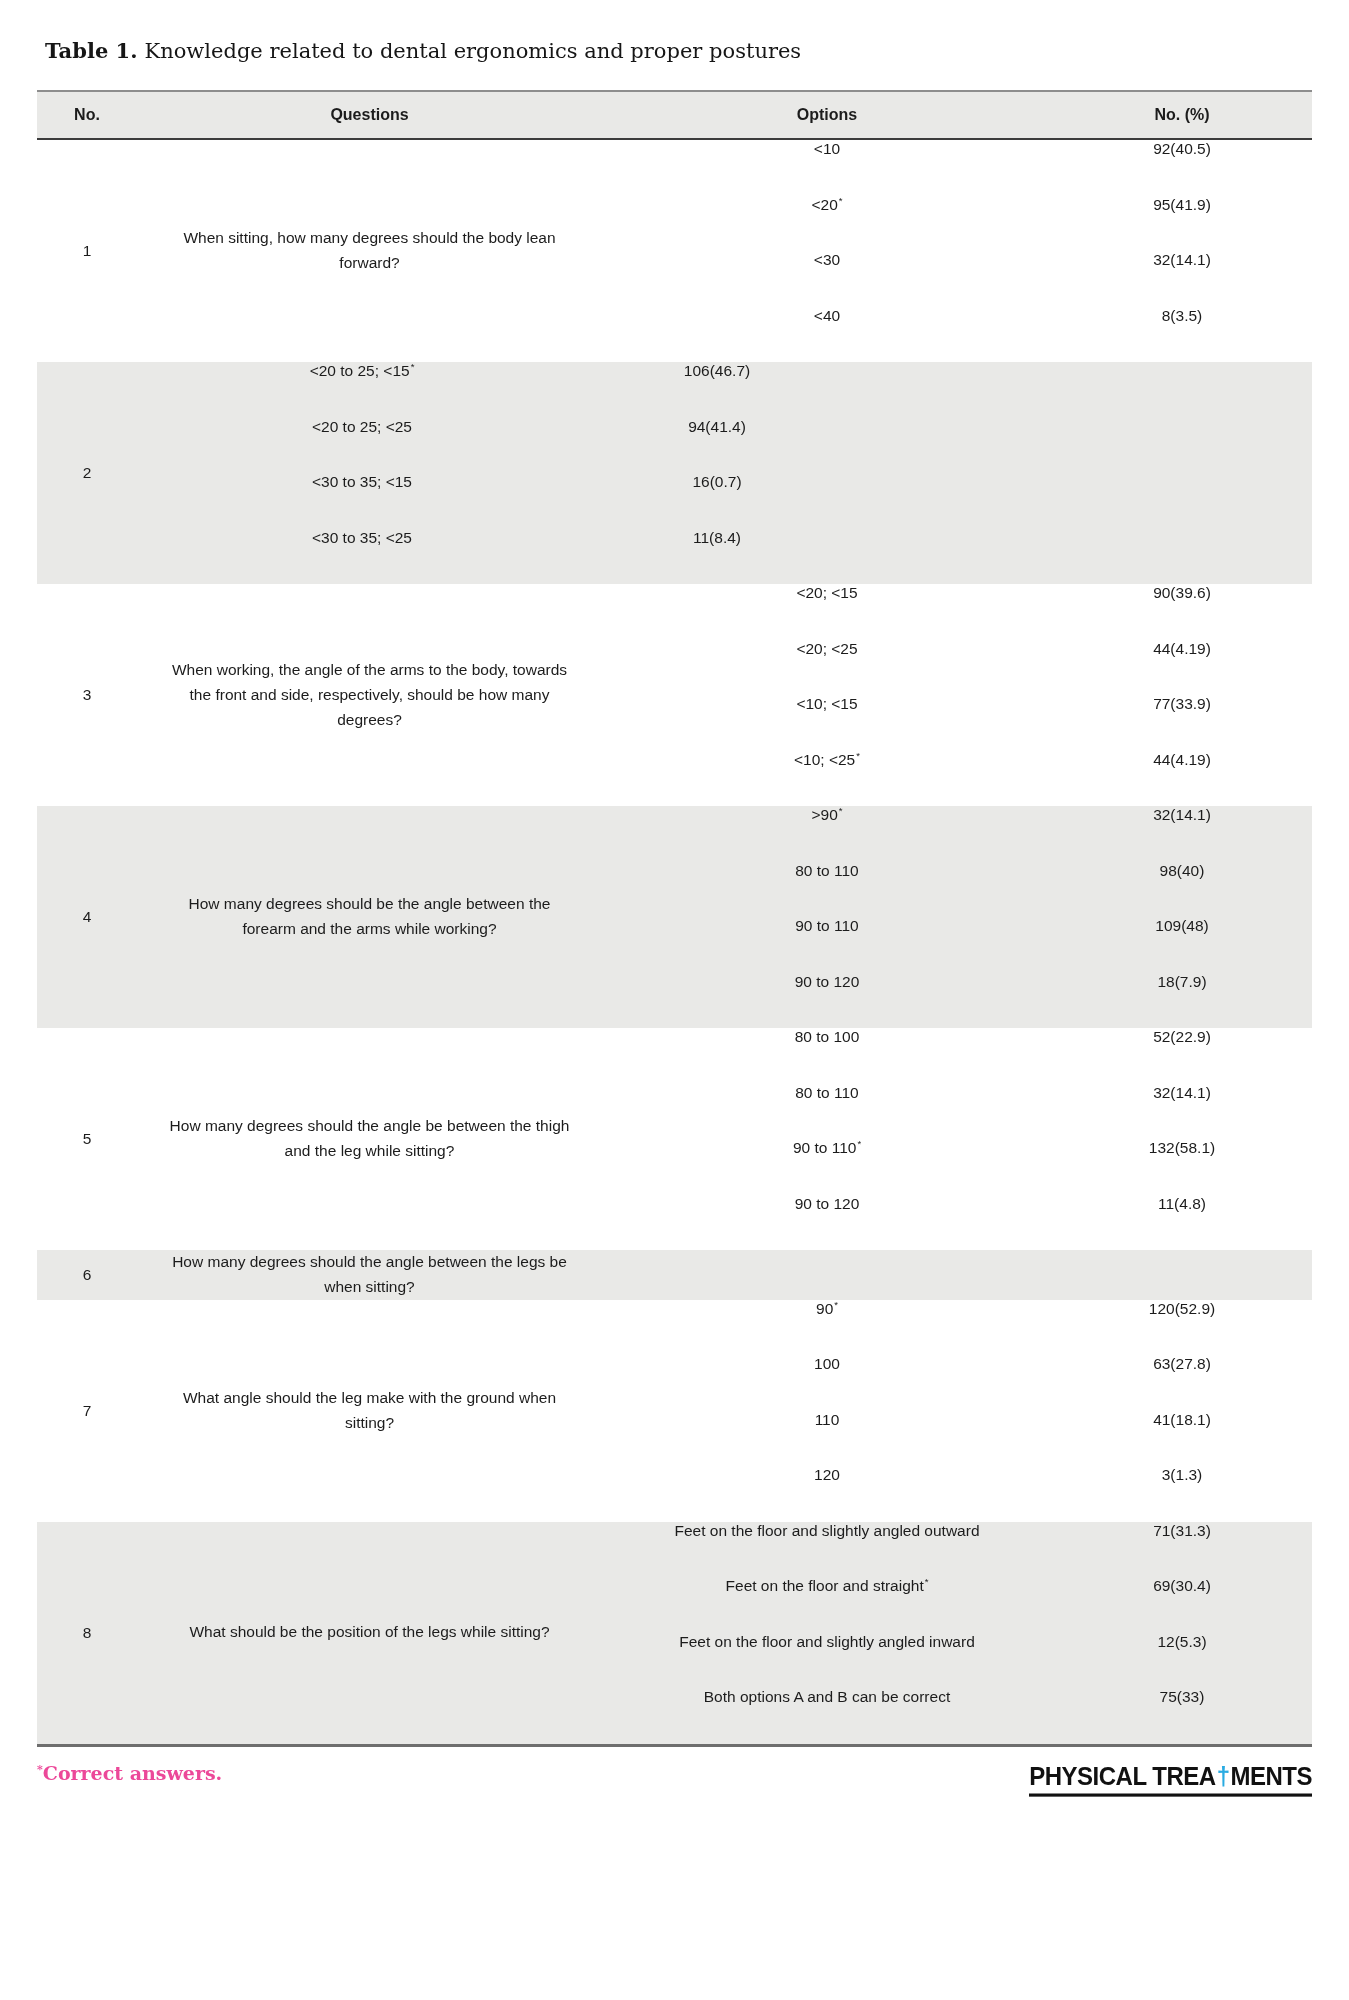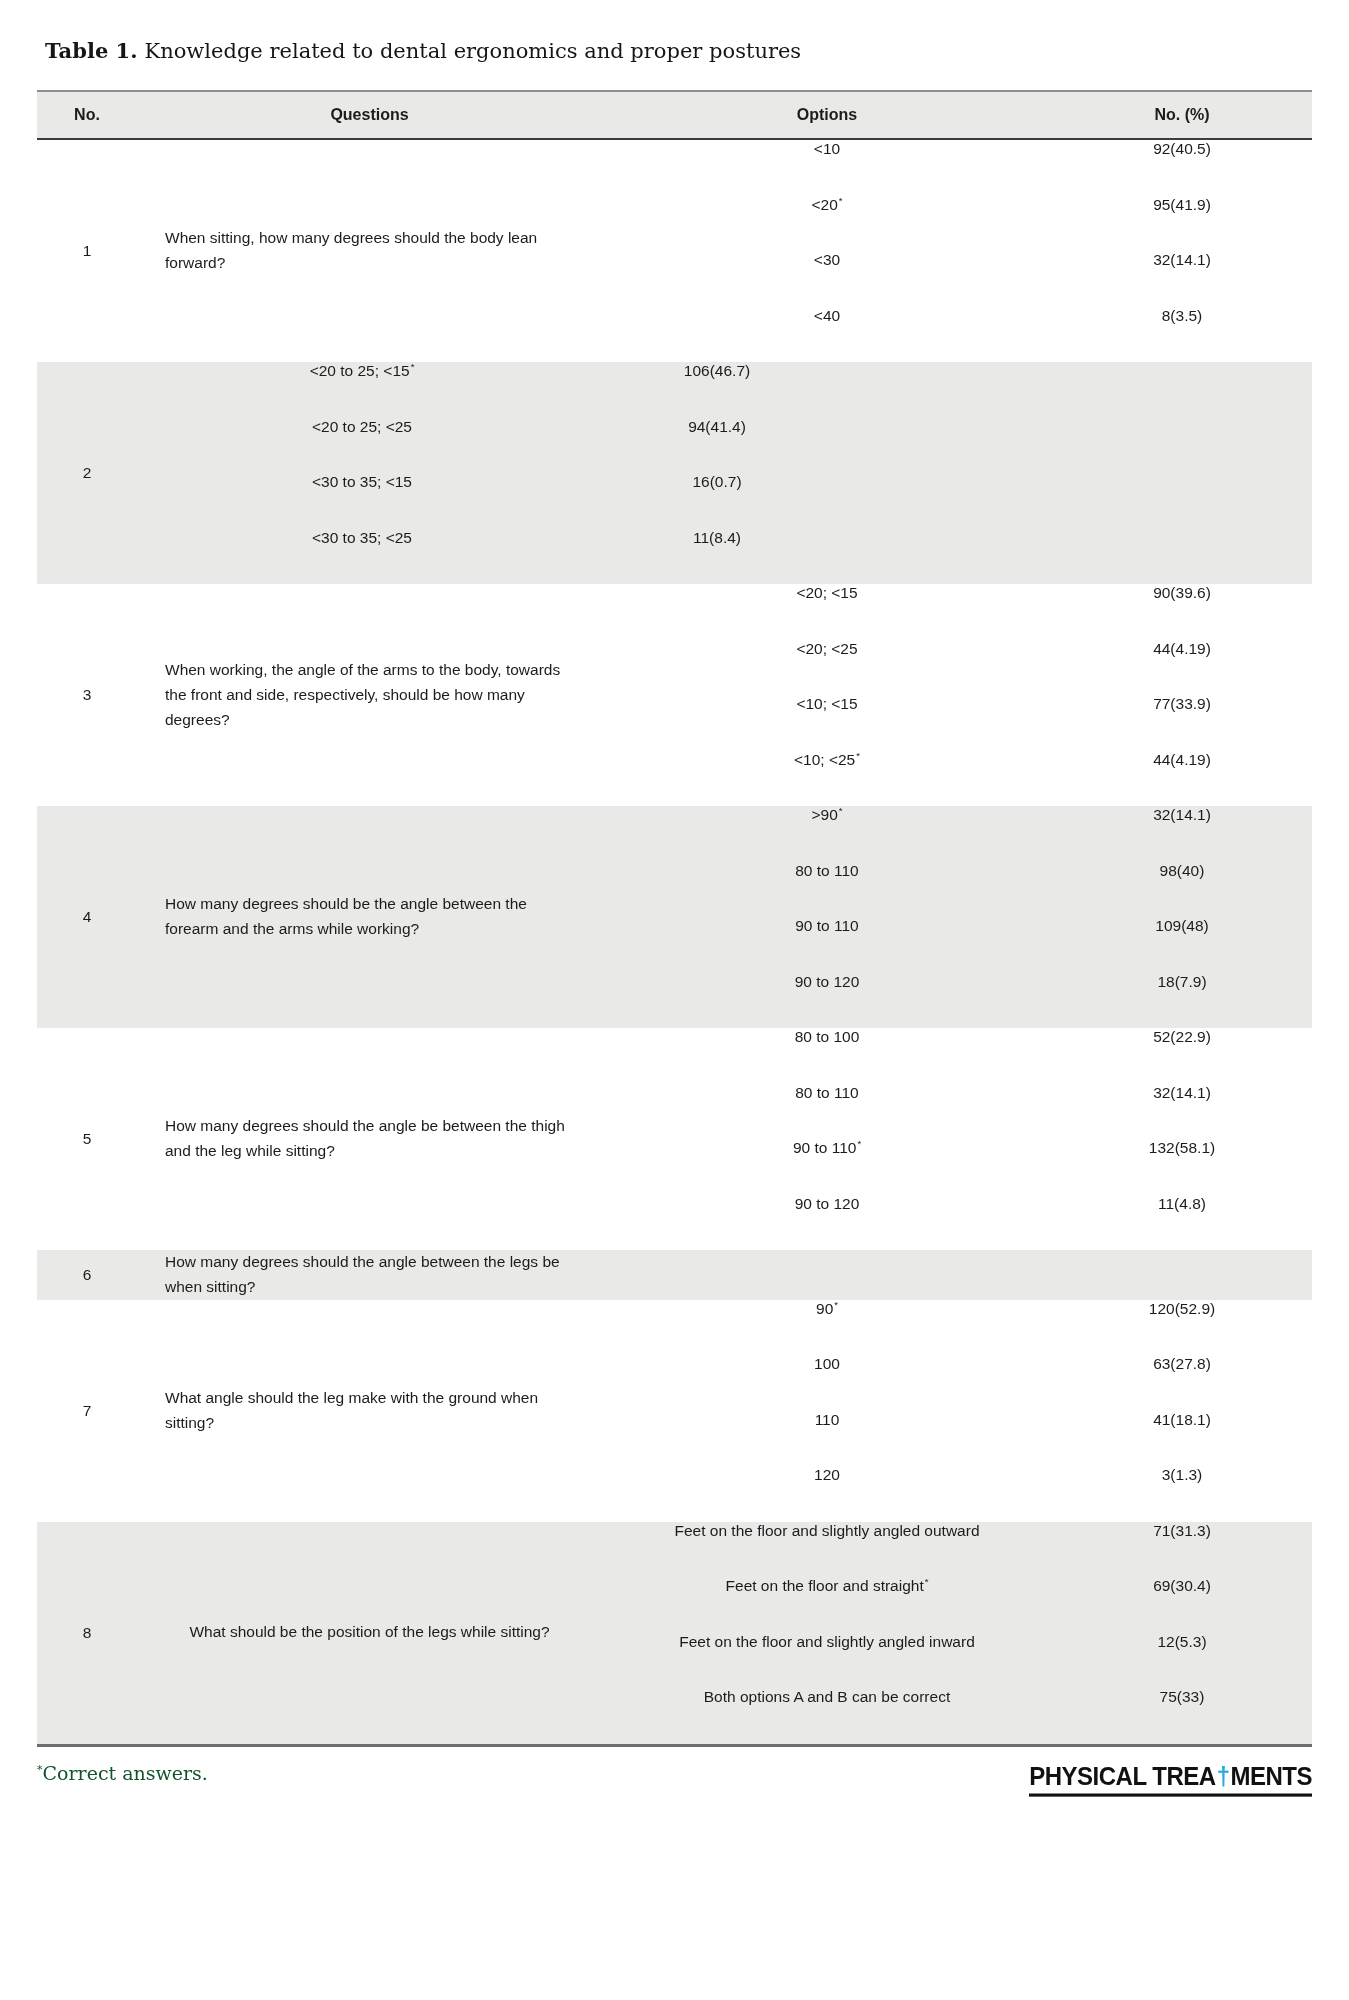--- a/index.html
+++ b/index.html
@@ -44,21 +44,21 @@
   .block.shaded { background: var(--shaded, #e9e9e7); }
 
   .cell { font-size: 15.5px; }
   .block .col-no {
     display: flex; align-items: center; justify-content: center;
   }
   .block .col-q {
     display: flex; align-items: center; justify-content: center;
     padding: 0 28px;
   }
-  .q-text { text-align: left; line-height: 1.6; }
+  .q-text { text-align: center; line-height: 1.6; }
 
   .opts { width: 710px; }
   .opt-row { display: flex; align-items: flex-start; height: 55.5px; }
 
   sup.star {
     font-size: 9.5px;
     vertical-align: super;
     line-height: 0;
     margin-left: 1px;
   }
@@ -66,21 +66,22 @@
   .footer {
     width: 1275px;
     margin-top: 15px;
     display: flex;
     justify-content: space-between;
     align-items: flex-start;
   }
   .footnote {
     font-family: "DejaVu Serif", "Liberation Serif", serif;
     font-size: 19px;
-    color: #14532d;
+    color: #ec4899;
+    font-weight: bold;
   }
   .footnote sup { font-size: 11px; line-height: 0; }
 
   .logo {
     font-family: "Liberation Sans", sans-serif;
     font-weight: bold;
     font-size: 24px;
     letter-spacing: -0.5px;
     color: #111111;
     border-bottom: 3px solid #111111;

